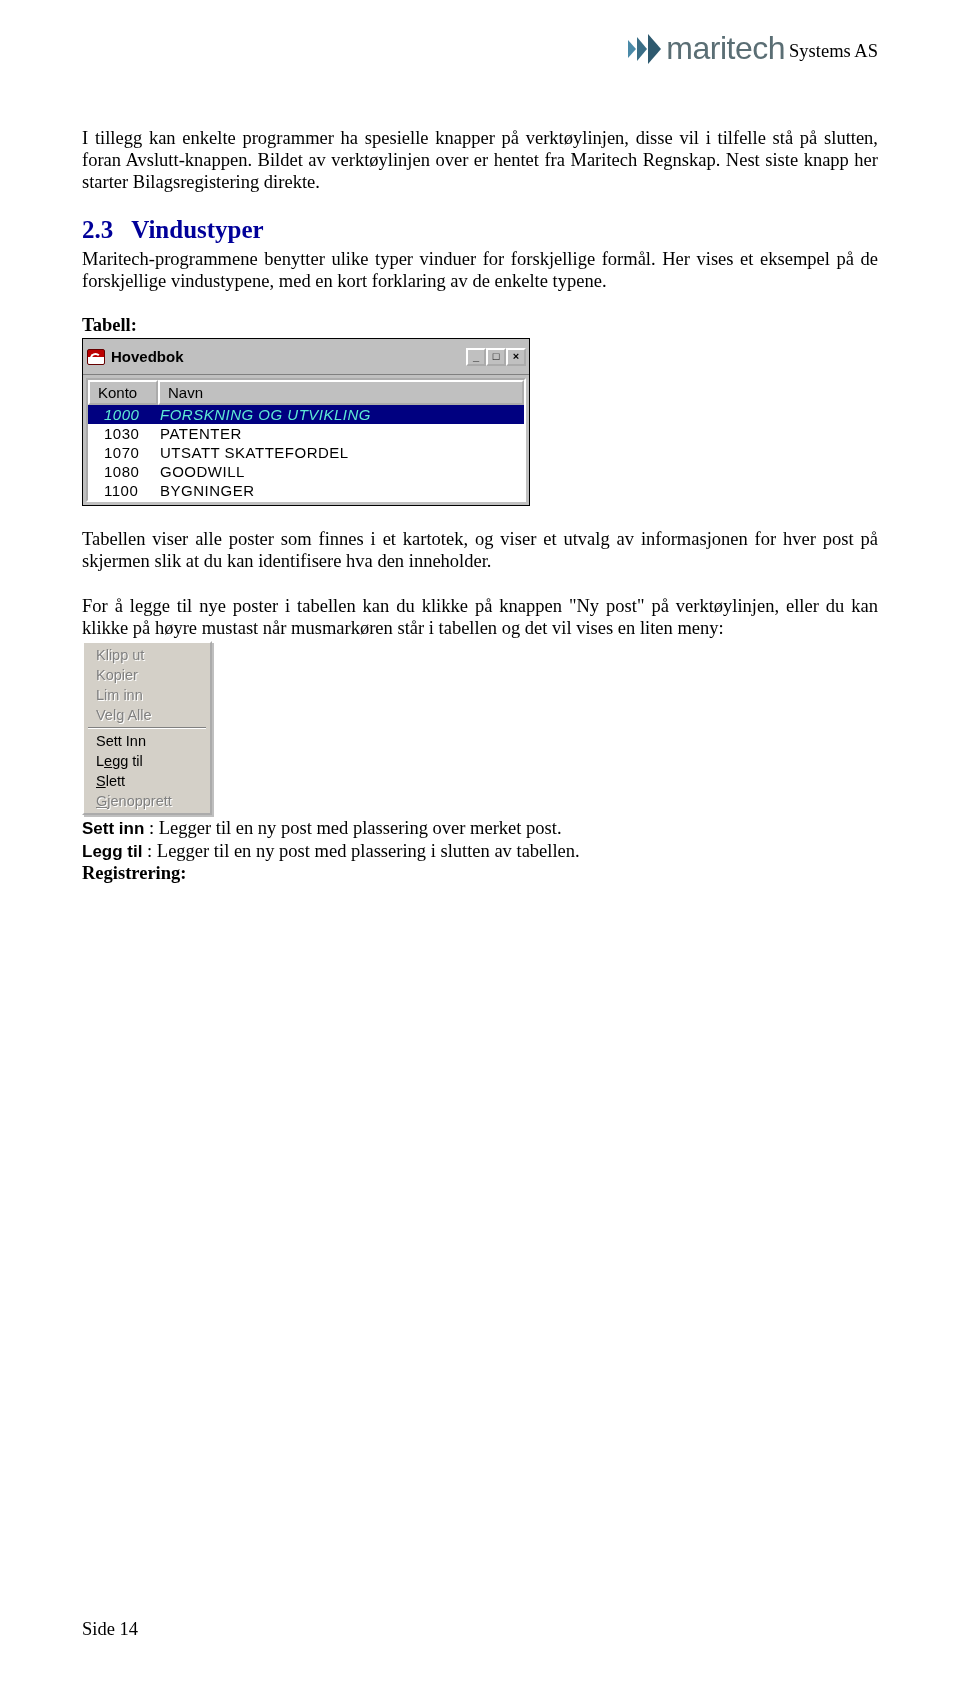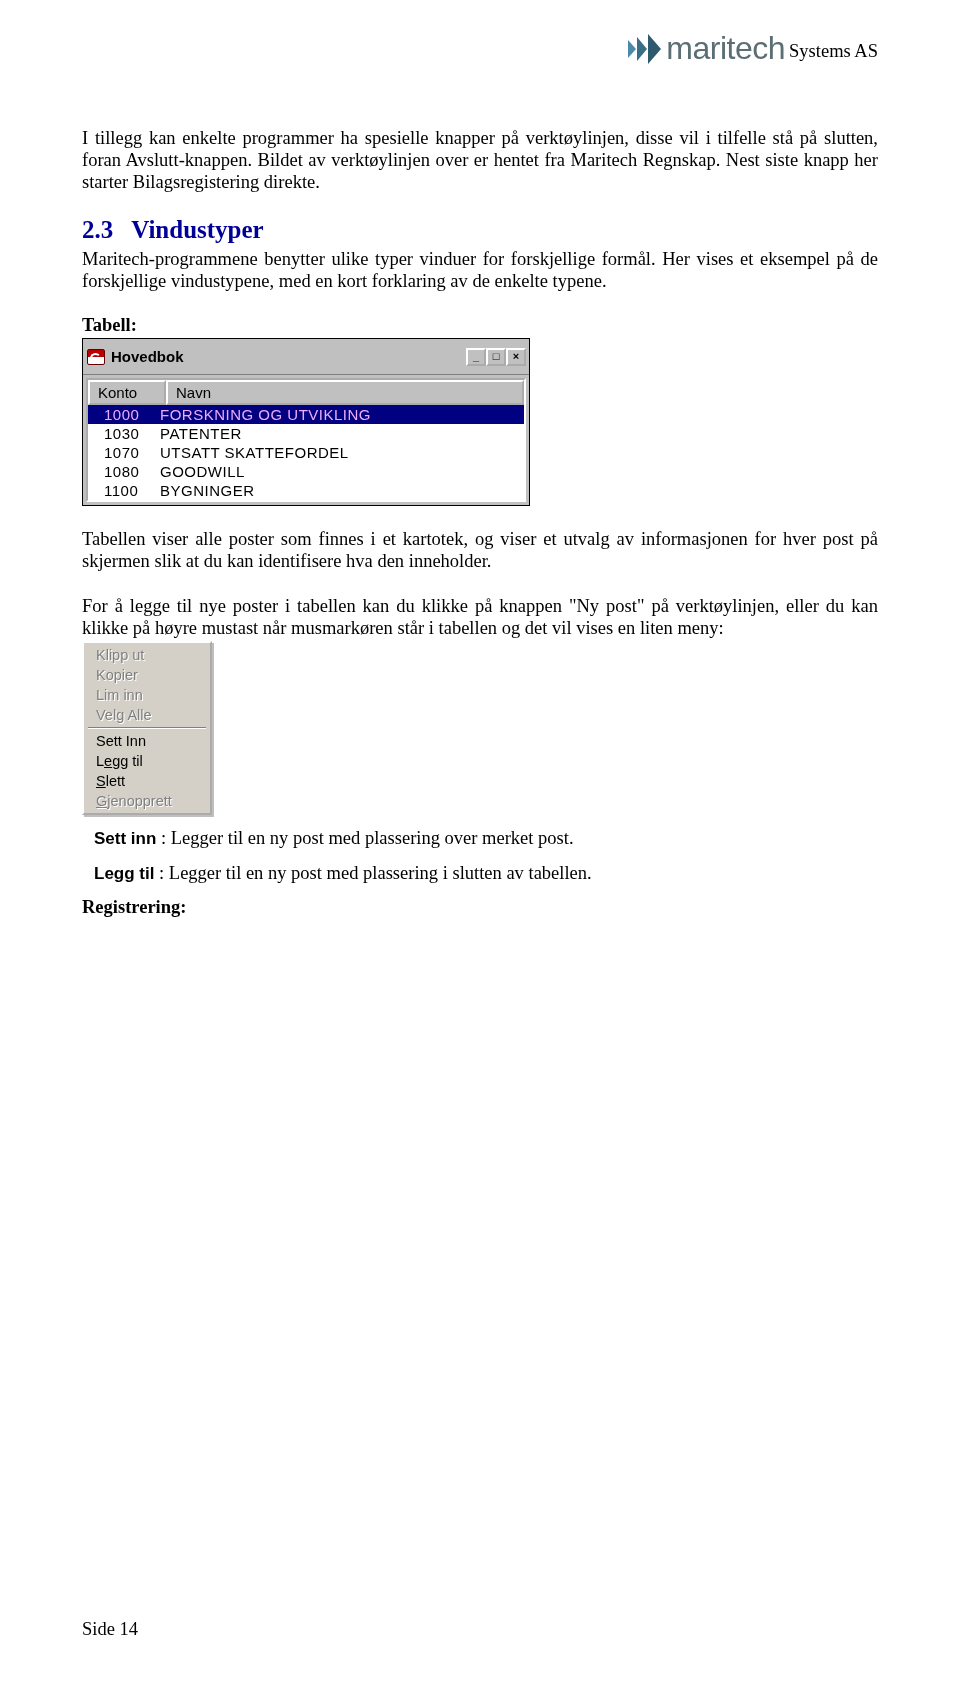--- a/index.html
+++ b/index.html
@@ -118,38 +118,38 @@
     border-right: 2px inset #fff;
     margin: 3px 3px 0 3px;
     display: flex;
   }
   .winbox .header-row .th {
     padding: 2px 8px;
     border: 2px outset #fff;
     font-size: 15px;
     background: #c0c0c0;
   }
-  .winbox .header-row .th.konto { width: 78px; }
+  .winbox .header-row .th.konto { width: 70px; }
   .winbox .header-row .th.navn { flex: 1; }
   .winbox .databody {
     background: #fff;
     margin: 0 3px 3px 3px;
     border-left: 2px inset #fff;
     border-right: 2px inset #fff;
     border-bottom: 2px inset #fff;
   }
   .winbox .row {
     display: flex;
     padding: 1px 8px 1px 16px;
     font-size: 15px;
     letter-spacing: 0.5px;
   }
   .winbox .row .c1 { width: 56px; }
   .winbox .row .c2 { flex: 1; }
-  .winbox .row.sel { background: #000080; color: #f0abfc; }
+  .winbox .row.sel { background: #000080; color: #5eead4; font-style: italic; }
 
   
   .ctxmenu {
     width: 130px;
     background: #d4d0c8;
     border: 2px outset #fff;
     box-shadow: 2px 2px 0 rgba(0,0,0,0.25);
     font-family: "MS Sans Serif", Tahoma, sans-serif;
     font-size: 14.5px;
     padding: 2px;
@@ -162,21 +162,21 @@
   }
   .ctxmenu .mi.disabled { color: #808080; text-shadow: 1px 1px 0 #fff; }
   .ctxmenu .sep {
     height: 0;
     border-top: 1px solid #808080;
     border-bottom: 1px solid #fff;
     margin: 2px 2px;
   }
   .ctxmenu .mi .ul { text-decoration: underline; }
 
-  .def-line { line-height: 1.22; margin: 12px; }
+  .def-line { line-height: 1.22; margin: 0; }
   .footer {
     position: absolute;
     left: 82px;
     bottom: 42px;
     font-size: 18.5px;
   }
 </style>
 </head>
 <body>
 

